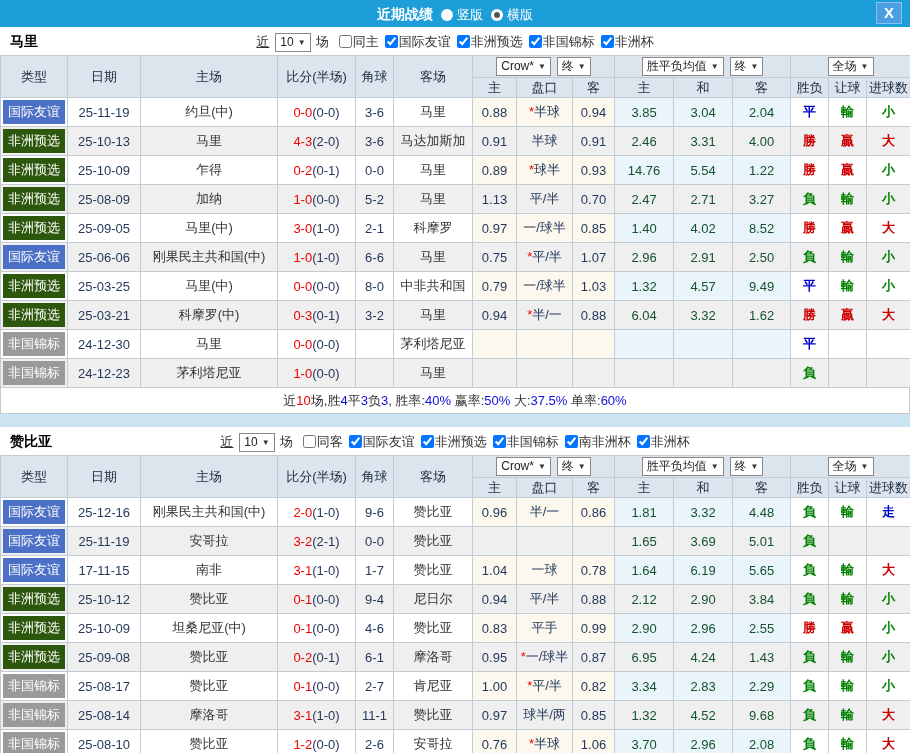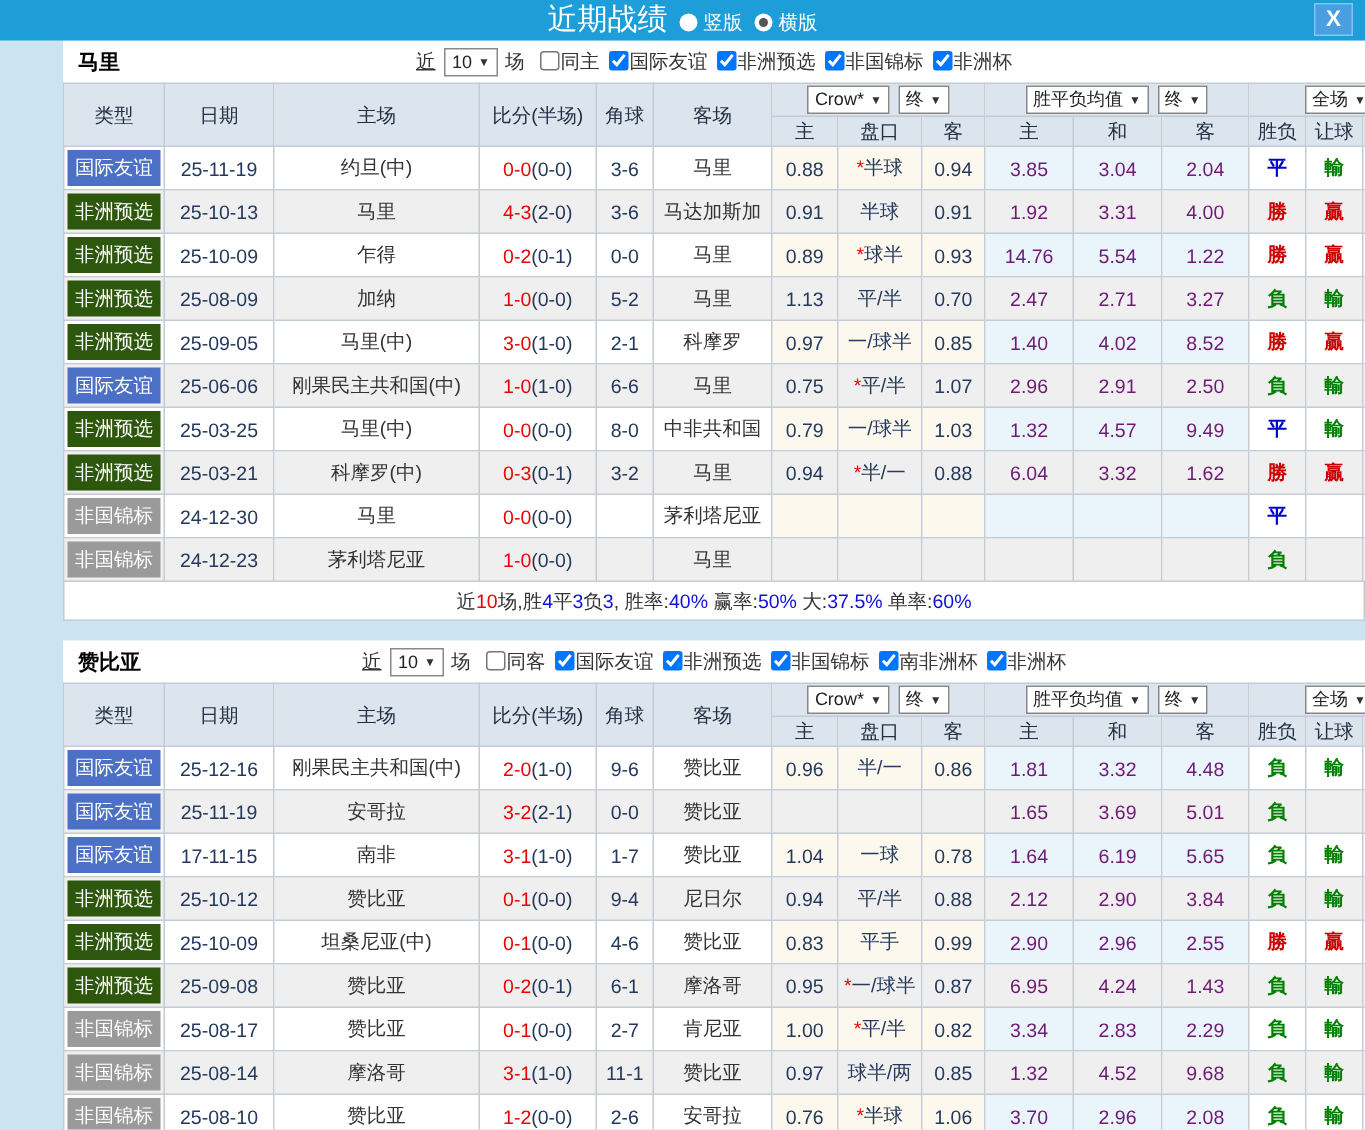--- a/index.html
+++ b/index.html
@@ -1,49 +1,49 @@
 <!DOCTYPE html>
 <html><head>
 <meta charset="utf-8">
 <style>
   * { margin:0; padding:0; box-sizing:border-box; }
   html,body { width:910px; height:753px; overflow:hidden; background:#cce4f2;
     font-family:"Liberation Sans","DejaVu Sans",sans-serif; }
   .titlebar { position:relative; height:27px; background:#1e9ed8; color:#fff;
     text-align:center; line-height:27px; }
-  .tb-title { font-weight:normal; font-size:20px; }
+  .tb-title { font-weight:bold; font-size:14px; }
   .tb-radio { display:inline-block; width:12px; height:12px; border-radius:50%;
     background:#fff; margin:0 4px 0 8px; vertical-align:-2px; position:relative; }
   .tb-radio.sel::after { content:''; position:absolute; left:3px; top:3px;
     width:6px; height:6px; border-radius:50%; background:#555; }
   .tb-radio-label { font-size:13px; }
   .closebtn { position:absolute; right:8px; top:2px; width:26px; height:22px;
     background:#4b9fe1; border:1px solid #82c3f0; color:#fff; font-weight:bold;
     font-size:15px; line-height:20px; text-align:center; cursor:pointer; }
-  .section { background:#fff;margin-left:42px; }
+  .section { background:#fff; }
   .sec-head { position:relative; height:28px; line-height:28px; text-align:center; }
   .team-title { position:absolute; left:10px; top:0; font-weight:bold; font-size:14px; color:#000; }
   .filters { display:inline-block; font-size:13px; color:#333; vertical-align:middle; }
   .filters .near { text-decoration:underline; cursor:pointer; margin-right:3px; }
   .filters input[type=checkbox] { vertical-align:-2px; margin:0 1px 0 6px; }
   .filters .unit { margin:0 4px 0 2px; }
   .selbox { display:inline-block; background:#fff; border:1px solid #888;
     padding:0 4px; margin:0 3px; font-size:12px; line-height:17px; color:#222;
     cursor:pointer; white-space:nowrap;text-align:right; }
   .selbox .arrow { font-size:8px; margin-left:4px; vertical-align:1px; color:#333; }
   table.grid { width:910px; border-collapse:collapse; table-layout:fixed; }
   .grid th, .grid td { border:1px solid #c3ccd5; text-align:center; overflow:hidden;
     white-space:nowrap; }
   .grid thead th { background:#dce5ee; color:#223044; font-weight:normal; font-size:13px; }
   .grid thead tr.hr1 th { height:22px; }
   .grid thead tr.hr2 th { height:20px; }
   .grid tbody td { height:27px; font-size:13px; color:#333; }
   .grid tbody tr.alt td { background:#efefef; }
   .grid td.c-odds { background:#fcf8ee; color:#24395c; }
-  .grid td.c-avg  { background:#eaf4fb; color:#701a75; }
+  .grid td.c-avg  { background:#eaf4fb; color:#14532d; }
   .grid td.c-badge { padding:0; background:#fff; }
   .badge-inner { margin:2px; padding:3px 0; color:#fff; font-size:13px; }
   .grid td.c-date, .grid td.c-corner { color:#24395c; }
   .team-green { color:#13a113; }
   .ft { color:#ee0000; } .ht { color:#24395c; }
   .star { color:#ee0000; }
   .res { font-weight:bold; font-size:14px; }
   .summary { height:26px; line-height:26px; text-align:center; font-size:13px;
     border:1px solid #c3ccd5; border-top:none; background:#fff; }
   .sum-k { color:#333; } .sum-r { color:#ee0000; } .sum-b { color:#1010dd; }
@@ -129,21 +129,21 @@
             <div class="badge-inner" style="background: rgb(46, 87, 14);">非洲预选</div>
           </td>
           <td class="c-date">25-10-13</td>
           <td class="team-green">马里</td>
           <td><span class="ft">4-3</span><span class="ht">(2-0)</span></td>
           <td class="c-corner">3-6</td>
           <td>马达加斯加</td>
           <td class="c-odds">0.91</td>
           <td class="c-odds">半球</td>
           <td class="c-odds">0.91</td>
-          <td class="c-avg">1.92</td>
+          <td class="c-avg">2.46</td>
           <td class="c-avg">3.31</td>
           <td class="c-avg">4.00</td>
           <td class="res" style="color: rgb(204, 0, 0);">勝</td>
           <td class="res" style="color: rgb(204, 0, 0);">贏</td>
           <td class="res" style="color: rgb(204, 0, 0);">大</td>
         </tr>
         <tr>
           <td class="c-badge">
             <div class="badge-inner" style="background: rgb(46, 87, 14);">非洲预选</div>
           </td>

